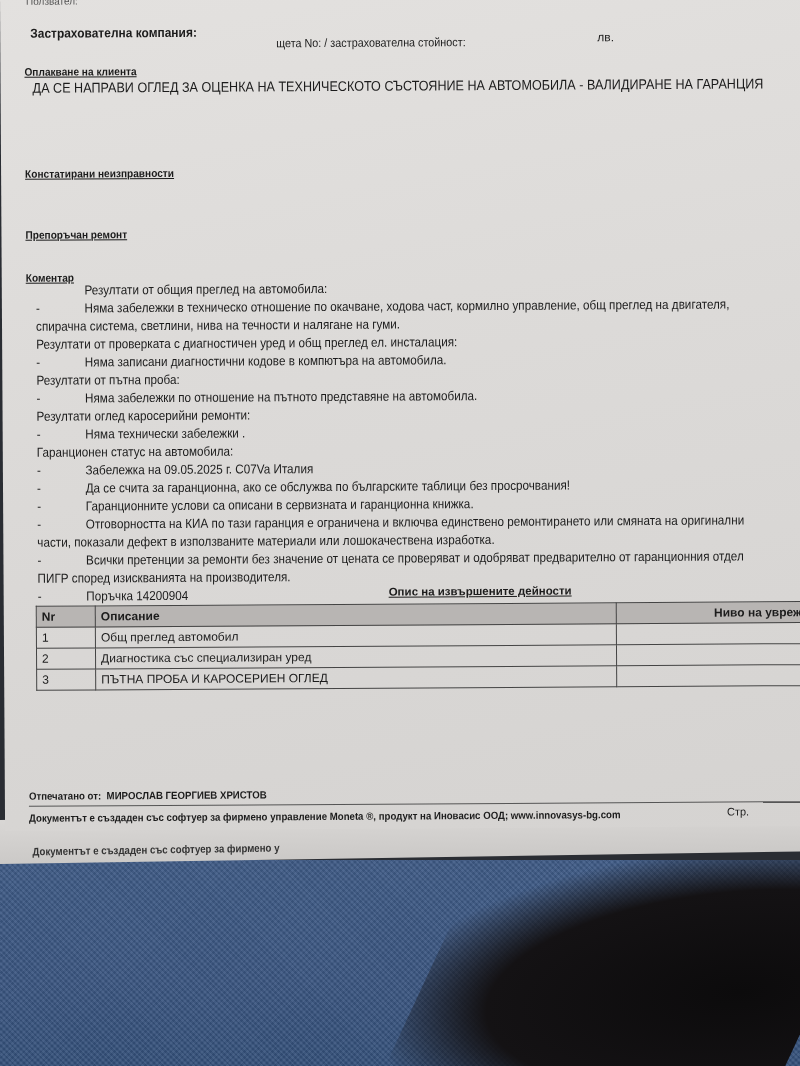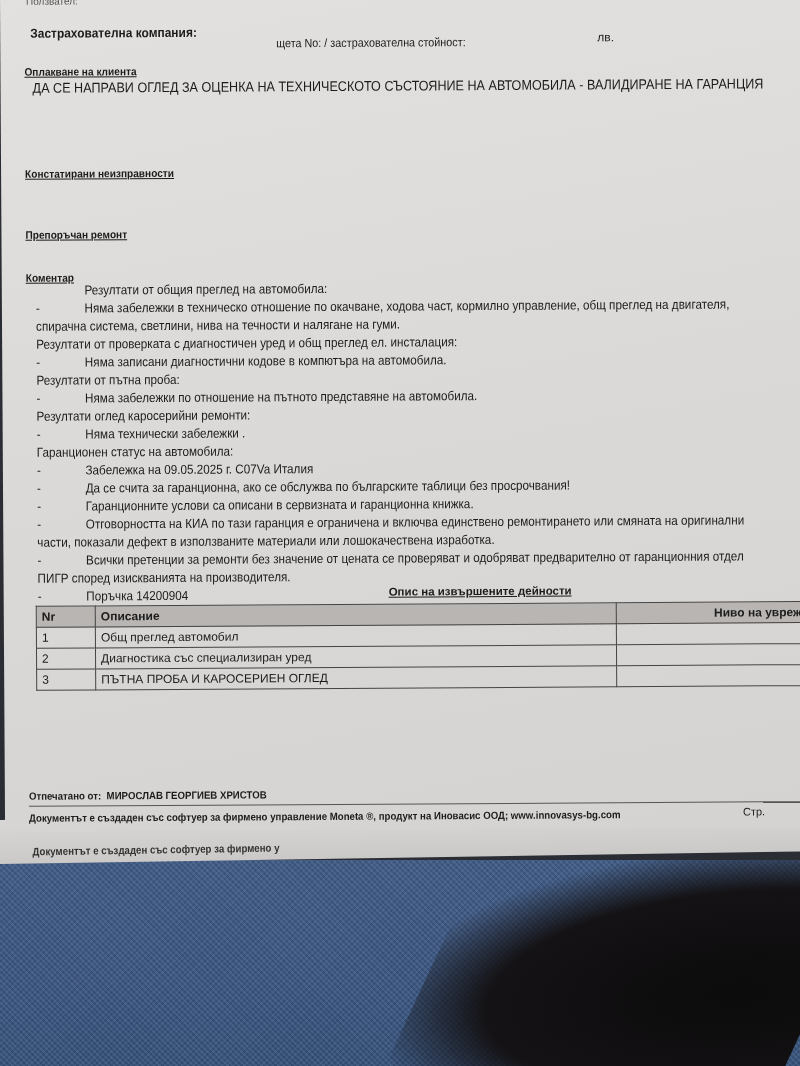--- a/index.html
+++ b/index.html
@@ -54,21 +54,21 @@
       position:absolute; left:32px; top:610px; border-collapse:collapse; font-size:12px;
       width:800px;
     }
     table.acts td, table.acts th { border:1px solid #444; padding:0 5px; height:20px; }
     table.acts th { background:#b8b5b3; font-weight:bold; text-align:left; }
     .col-nr { width:48px; text-align:left; }
     .col-desc { width:510px; }
     .footer1 { left:24px; top:794px; font-size:10.5px; font-weight:bold; transform:scaleX(0.92); transform-origin:left; }
     .footer-line { position:absolute; left:24px; top:810px; width:800px; border-top:1px solid #555; }
     .footer2 { left:24px; top:816px; font-size:10.5px; font-weight:bold; transform:scaleX(0.92); transform-origin:left; }
-    .page { left:738px; top:814px; font-size:11px; }
+    .page { left:722px; top:814px; font-size:11px; }
   </style>
 </head>
 <body>
 
 <div class="fabric"></div>
 <div class="shadow"></div>
 
 <div class="under-sheet">
   <span class="ghost">Документът е създаден със софтуер за фирмено у</span>
 </div>

